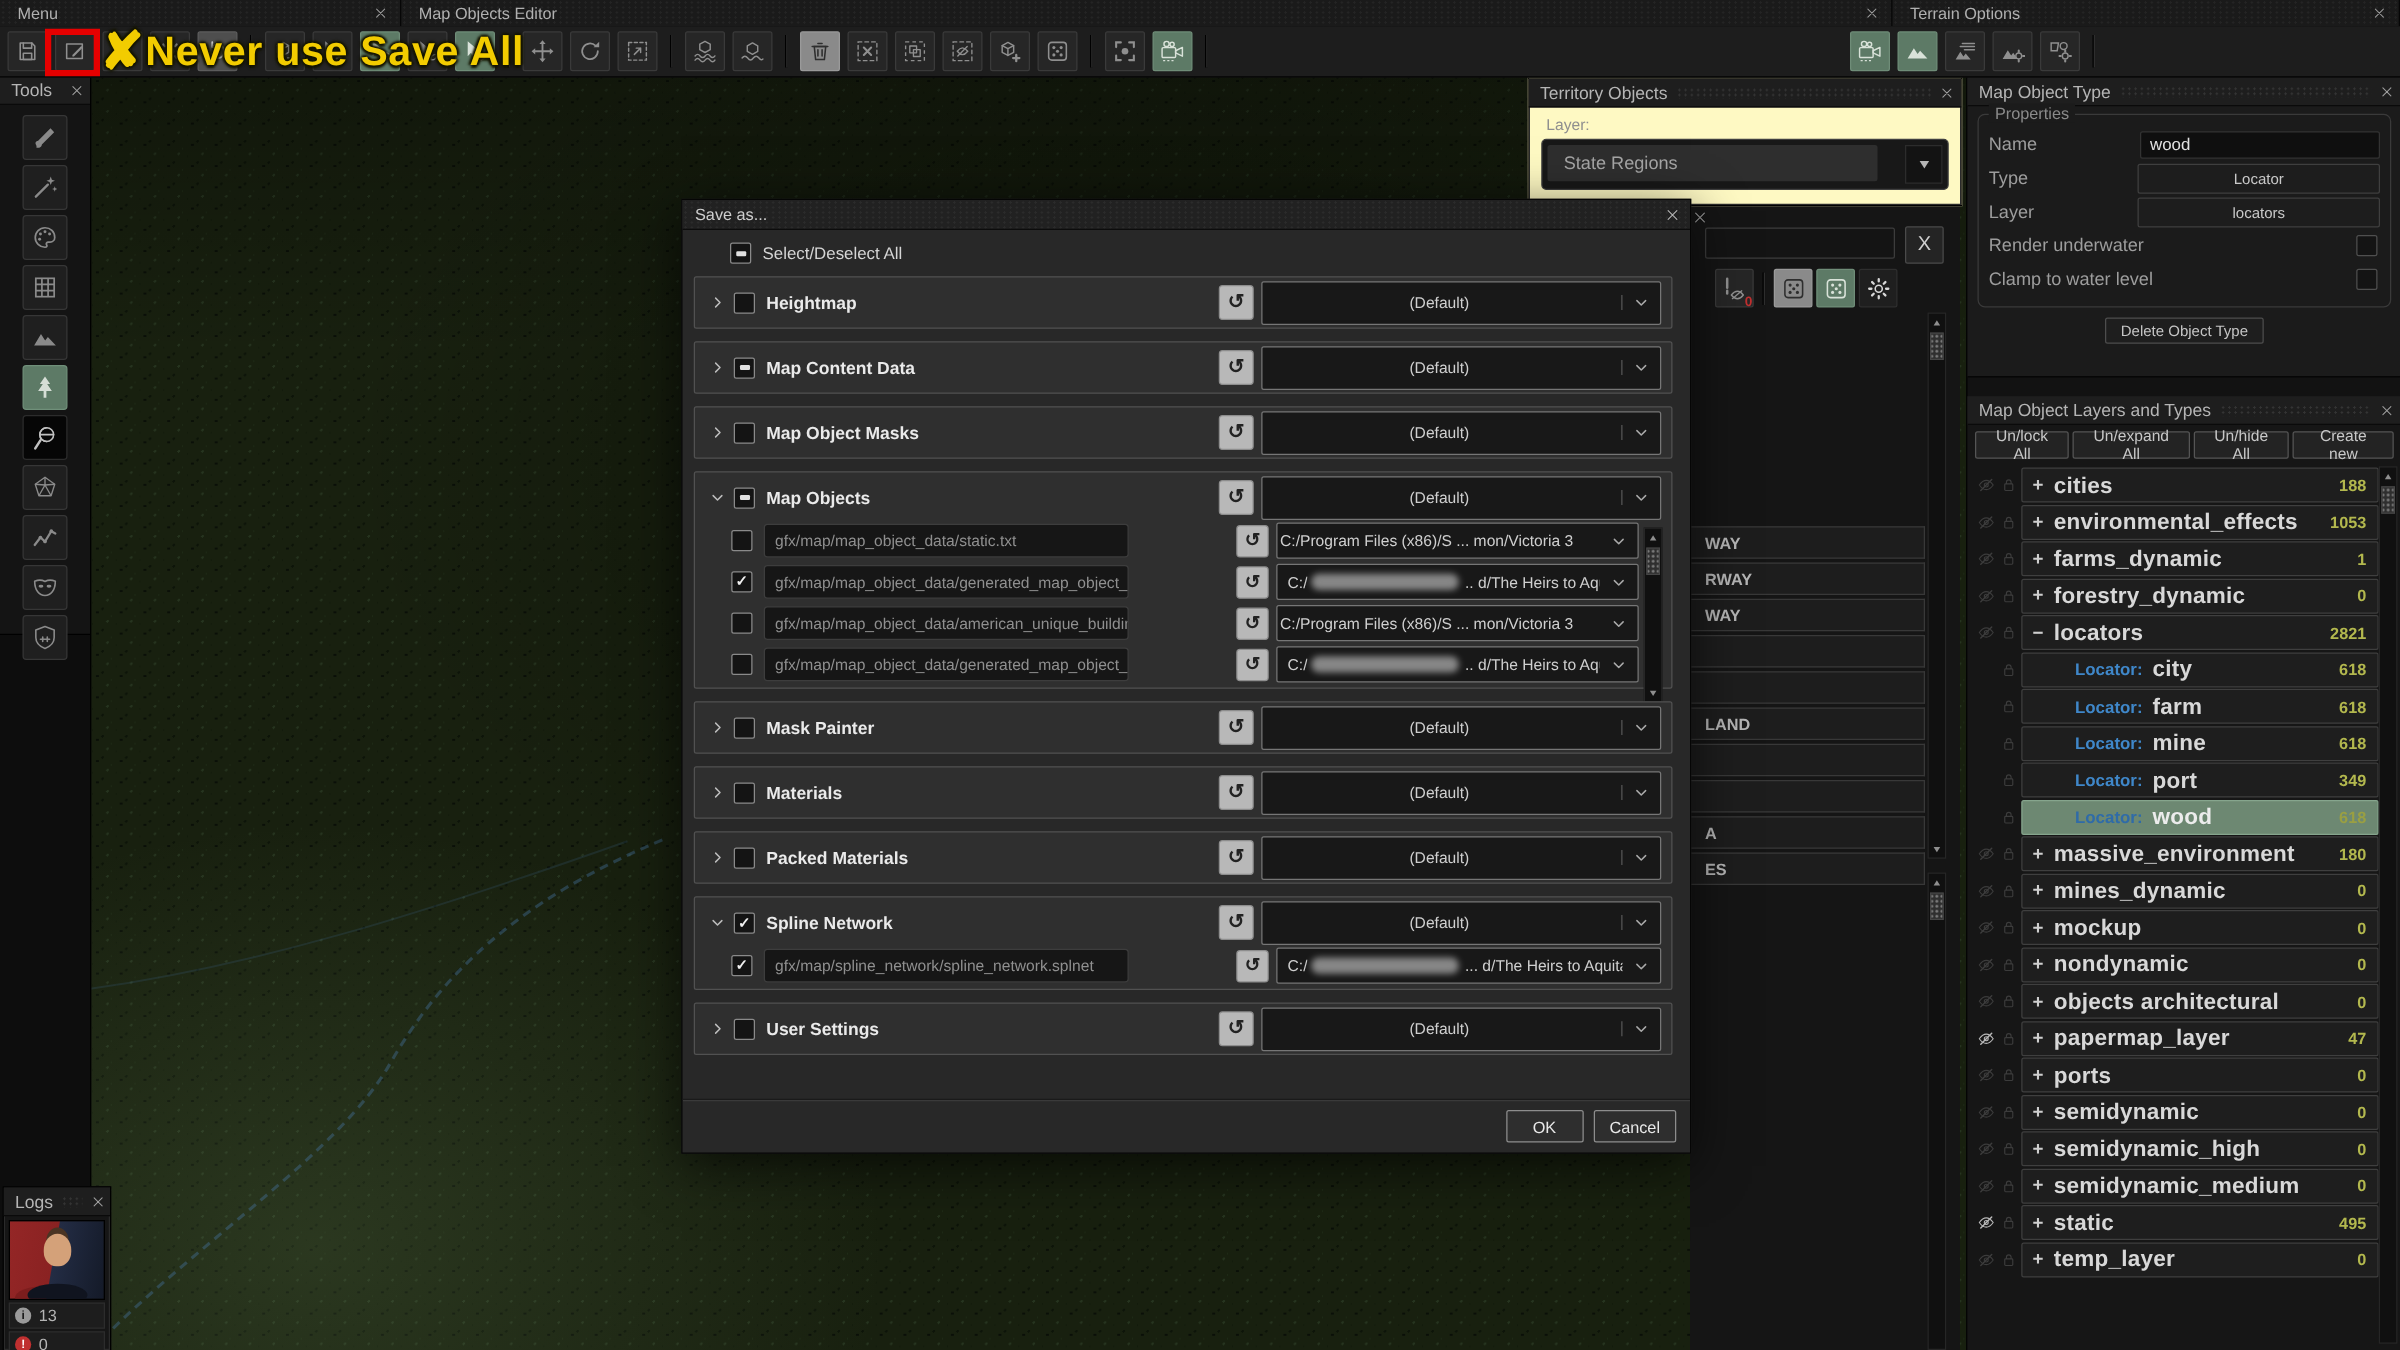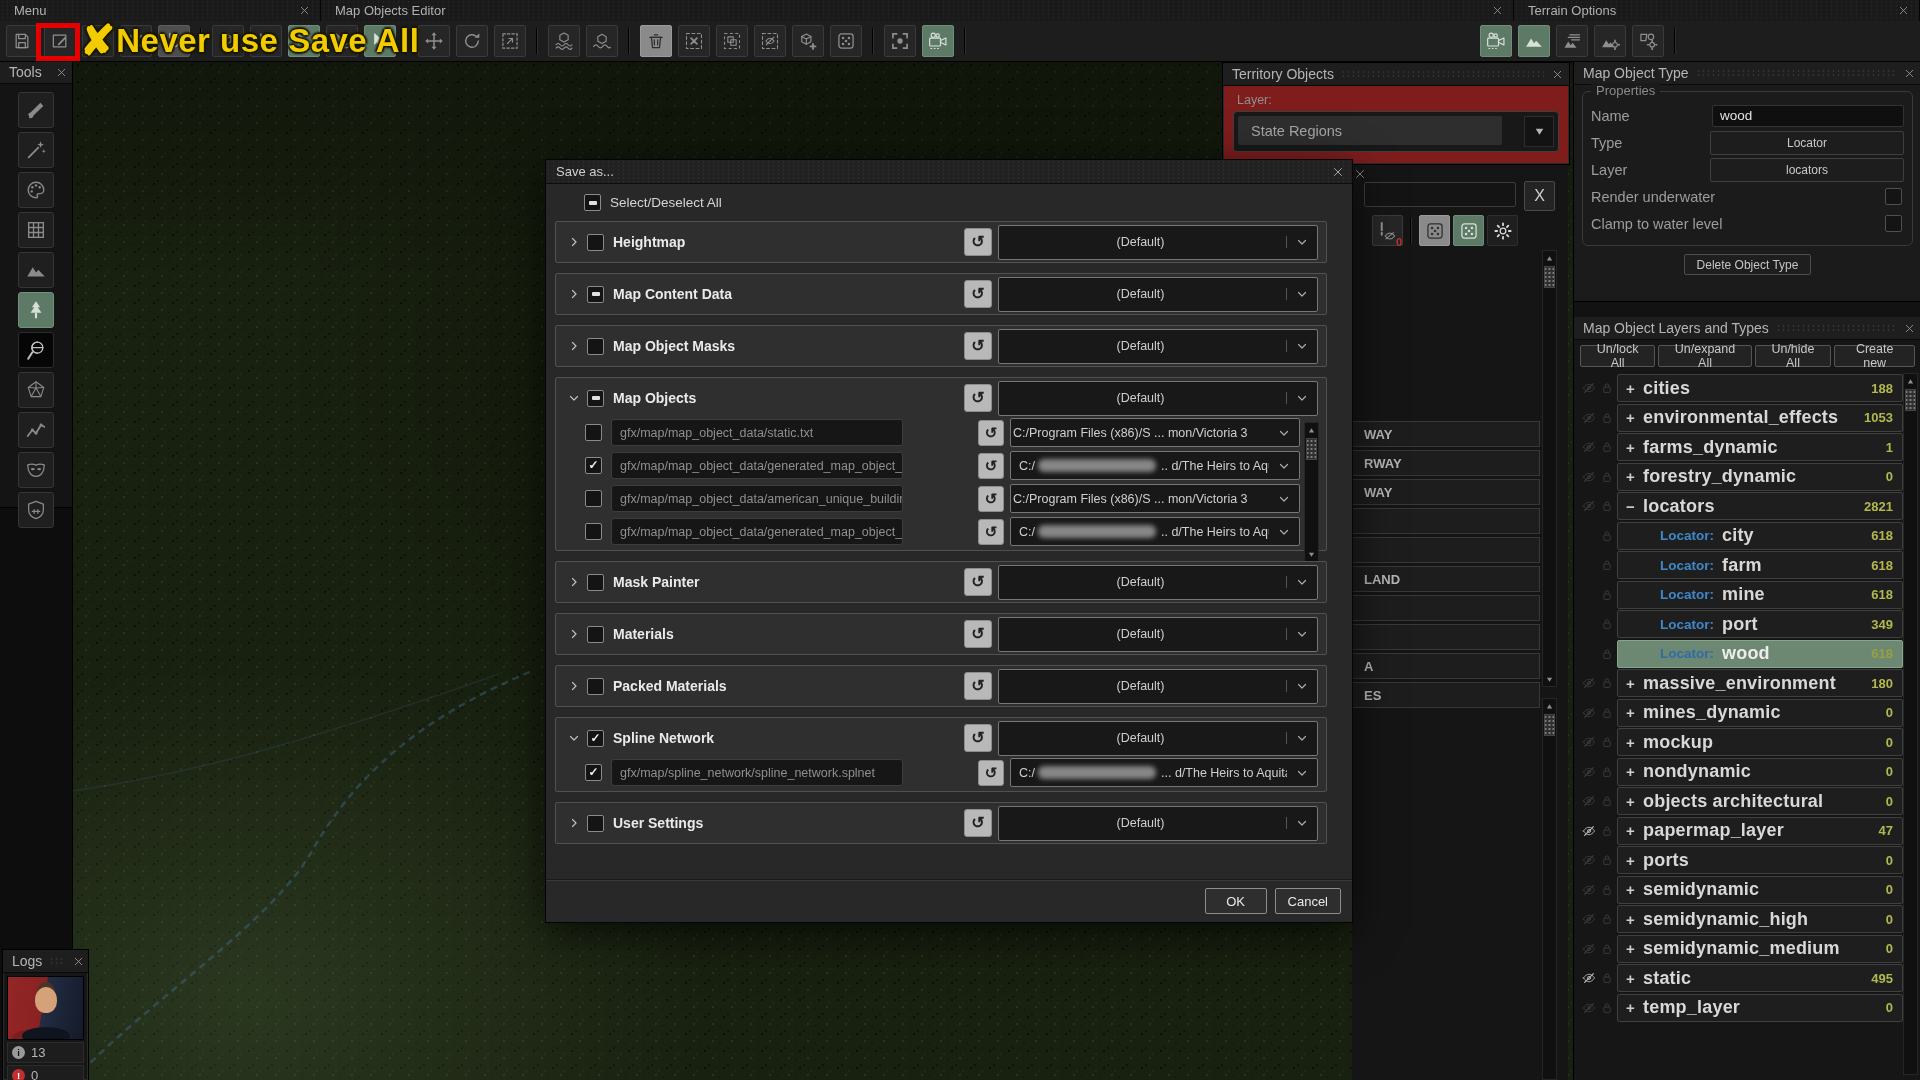--- a/index.html
+++ b/index.html
@@ -62,21 +62,21 @@
       radial-gradient(2px 2px at 10px 1px,#0d1409 50%,transparent 51%),
       radial-gradient(1.5px 1.5px at 17px 7px,#1e2a16 50%,transparent 51%);
     background-size:19px 17px;}
   .vp-shade{position:absolute;inset:0;background:
       radial-gradient(ellipse 700px 520px at 12% 92%,rgba(110,140,90,.22),transparent 65%),
       radial-gradient(ellipse 900px 600px at 55% 30%,rgba(0,0,0,.35),transparent 70%),
       linear-gradient(180deg,rgba(0,0,0,.28),rgba(0,0,0,0) 22%);}
   .river{position:absolute;inset:0;}
 
   
-  .fpanel{position:absolute;background:#7f1d1d;border:1px solid #000;box-shadow:0 0 0 1px #2a2a2a inset;}
+  .fpanel{position:absolute;background:#fef9c3;border:1px solid #000;box-shadow:0 0 0 1px #2a2a2a inset;}
 
   
   .territory{left:1222px;top:62px;width:346px;height:101px;z-index:3;}
   .t-label{font-size:12.5px;color:#8f8f8f;margin:7px 0 4px 14px;}
   .t-dd{margin:0 10px;border:1px solid #3f3f3f;border-radius:4px;background:#181818;padding:4px;display:flex;gap:22px;}
   .t-field{flex:1;height:29px;background:#2e2e2e;border-radius:2px;display:flex;align-items:center;padding-left:13px;color:#a5a5a5;font-size:14.5px;}
   .t-btn{width:28px;height:29px;background:#131313;border:1px solid #2c2c2c;display:flex;align-items:center;justify-content:center;color:#b5b5b5;}
   .t-btn .gi{width:13px;height:13px;}
 
   
@@ -91,21 +91,21 @@
   .sbcol{position:absolute;width:13px;background:#101010;border:1px solid #262626;}
   .sb-btn{height:14px;display:flex;align-items:center;justify-content:center;color:#8f8f8f;}
   .sb-btn .gi{width:9px;height:9px;}
   .sb-thumb{height:20px;margin:1px;background:#2f2f2f;border:1px solid #454545;background-image:radial-gradient(#7d7d7d 1px,transparent 1.2px);background-size:4px 4px;background-position:center;}
 
   
   .dialog{position:absolute;left:545px;top:159px;width:806px;height:762px;background:#282828;border:1px solid #050505;z-index:6;box-shadow:0 10px 40px rgba(0,0,0,.65);display:flex;flex-direction:column;}
   .dlg-title{height:23px;background:#212121;border-bottom:1px solid #0c0c0c;display:flex;align-items:center;padding:0 8px 0 10px;color:#cfcfcf;font-size:13px;background-image:radial-gradient(#2b2b2b 1px,transparent 1.2px);background-size:5px 4px;}
   .dlg-title .dots{flex:1;}
   .dlg-title .gi{width:12px;height:12px;color:#b5b5b5;}
-  .dlg-body{flex:1;padding:6px 25px 0 9px;overflow:hidden;}
+  .dlg-body{flex:1;padding:6px 14px 0 9px;overflow:hidden;}
   .selall{display:flex;align-items:center;gap:9px;margin:4px 0 10px 29px;color:#d5d5d5;font-size:13.5px;}
   .cb{width:15px;height:15px;background:#141414;border:1px solid #8a8a8a;border-radius:2px;display:inline-flex;align-items:center;justify-content:center;flex:none;}
   .cb.partial::after{content:"";width:8px;height:4px;background:#e0e0e0;border-radius:1px;}
   .cb.checked::after{content:"✓";color:#f0f0f0;font-size:12px;font-weight:bold;margin-top:-1px;}
   .sec{background:#2f2f2f;border:1px solid #515151;border-radius:2px;margin-bottom:10px;position:relative;padding:0 8px 0 0;}
   .sec-head{height:40px;display:flex;align-items:center;padding-left:12px;}
   .chev{width:12px;height:12px;color:#bdbdbd;margin-right:7px;}
   .sec-label{font-size:14px;font-weight:bold;color:#eaeaea;margin-left:9px;flex:1;}
   .reset{width:28px;height:28px;background:#b8b8b8;border:1px solid #8d8d8d;border-radius:3px;color:#222;font-size:16px;font-weight:bold;line-height:1;display:flex;align-items:center;justify-content:center;margin-right:6px;padding:0;}
   .reset.sm{width:26px;height:26px;font-size:15px;}

